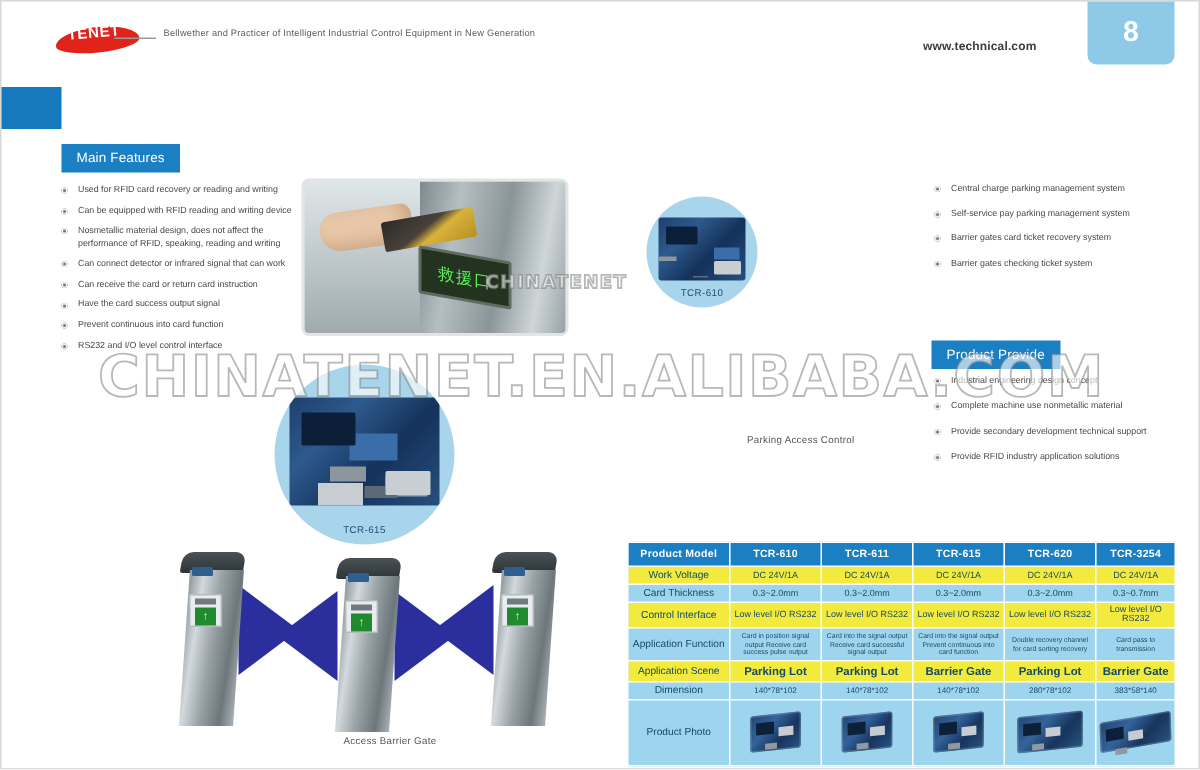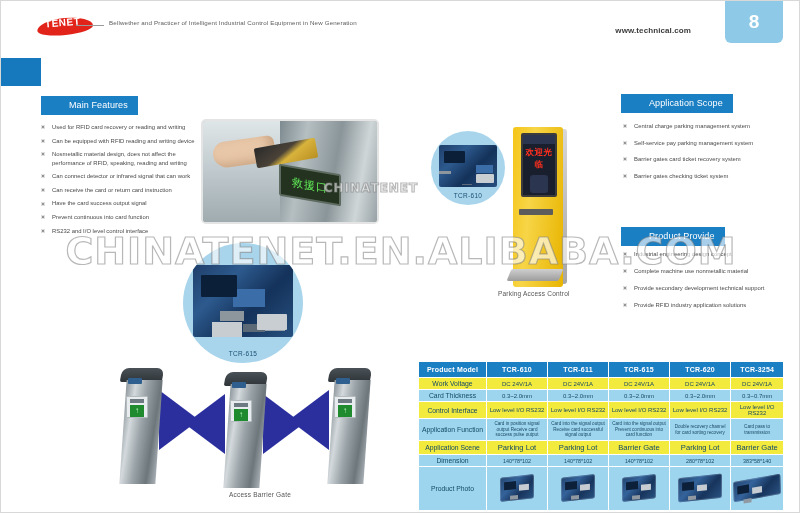--- a/index.html
+++ b/index.html
@@ -62,21 +62,21 @@
   .page-title {
     position: absolute; left: 52px; top: 57px;
     font-size: 23px; font-weight: bold; color: #1678bd;
     letter-spacing: -0.2px;
   }
 
   
   .chip {
     position: absolute;
     background: #1b7fc4; color: #fff;
-    font-size: 9px; padding: 4px 10px 5px 28px;
+    font-size: 9px; padding: 4px 10px 5px 10px;
     letter-spacing: .1px; white-space: nowrap;
   }
   .chip-main     { left: 40px;  top: 95px; }
   .chip-scope    { left: 620px; top: 93px; }
   .chip-prodfeat { left: 620px; top: 226px; }
 
   
   .blist { position: absolute; }
   .blist li {
     list-style: none; position: relative;
@@ -261,21 +261,21 @@
     background: #1b7fc4; color: #ffffff; font-size: 7px;
     font-weight: bold; height: 16px; letter-spacing: .2px;
   }
   .spec td.rowhead {
     background: #9ed5ee; font-size: 6.8px; color: #134a66; width: 68px;
   }
   .spec tr.yellow td { background: #f2ea3c; }
   .spec tr.yellow td.rowhead { background: #f2ea3c; }
   .spec tr.blue td { background: #9ed5ee; }
   .spec td.tight { font-size: 4.6px; line-height: 1.25; padding: 2px; }
-  .spec td.scene { font-size: 7.6px; font-weight: normal; color: #134a66; }
+  .spec td.scene { font-size: 7.6px; font-weight: bold; color: #134a66; }
   .spec td.dim { font-size: 5.4px; }
   .photo-cell { height: 44px; background: #9ed5ee !important; }
   .mini {
     display: inline-block; width: 34px; height: 24px; border-radius: 2px;
     background: linear-gradient(135deg,#24456f 0%,#34639b 35%,#17345c 65%,#2a5382 100%);
     transform: rotate(-6deg) skewX(-6deg);
     box-shadow: inset 0 0 0 1px rgba(255,255,255,.18);
     position: relative;
   }
   .mini::before {
@@ -324,21 +324,20 @@
     <li>Used for RFID card recovery or reading and writing</li>
     <li>Can be equipped with RFID reading and writing device</li>
     <li>Nosmetallic material design, does not affect the performance of RFID, speaking, reading and writing</li>
     <li>Can connect detector or infrared signal that can work</li>
     <li>Can receive the card or return card instruction</li>
     <li>Have the card success output signal</li>
     <li>Prevent continuous into card function</li>
     <li>RS232 and I/O level control interface</li>
   </ul>
 
-  <div class="chip chip-scope">Application Scope</div>
   <ul class="blist list-scope">
     <li>Central charge parking management system</li>
     <li>Self-service pay parking management system</li>
     <li>Barrier gates card ticket recovery system</li>
     <li>Barrier gates checking ticket system</li>
   </ul>
 
   <div class="chip chip-prodfeat">Product Provide</div>
   <ul class="blist list-pfeat">
     <li>Industrial engineering design concept</li>
@@ -355,32 +354,20 @@
     <div class="pc-panel">
       <span>救援口</span>
     </div>
   </div>
 
   <div class="callout co-610">
     <div class="pcb pcb-610"></div>
     <div class="co-label">TCR-610</div>
   </div>
 
-  <div class="kiosk">
-    <div class="kiosk-side"></div>
-    <div class="kiosk-body"></div>
-    <div class="kiosk-screen">
-      <div class="ks-head"></div>
-      <div class="ks-red">欢迎光临</div>
-      <div class="ks-pad"></div>
-      <div class="ks-dot"></div>
-    </div>
-    <div class="kiosk-slot"></div>
-    <div class="kiosk-tray"></div>
-  </div>
   <div class="caption cap-parking">Parking  Access Control</div>
 
   <div class="callout co-615">
     <div class="pcb pcb-615"></div>
     <div class="co-label">TCR-615</div>
   </div>
 
   <div class="gates">
     <div class="gate g1">
       <div class="wing wing-r"></div>

